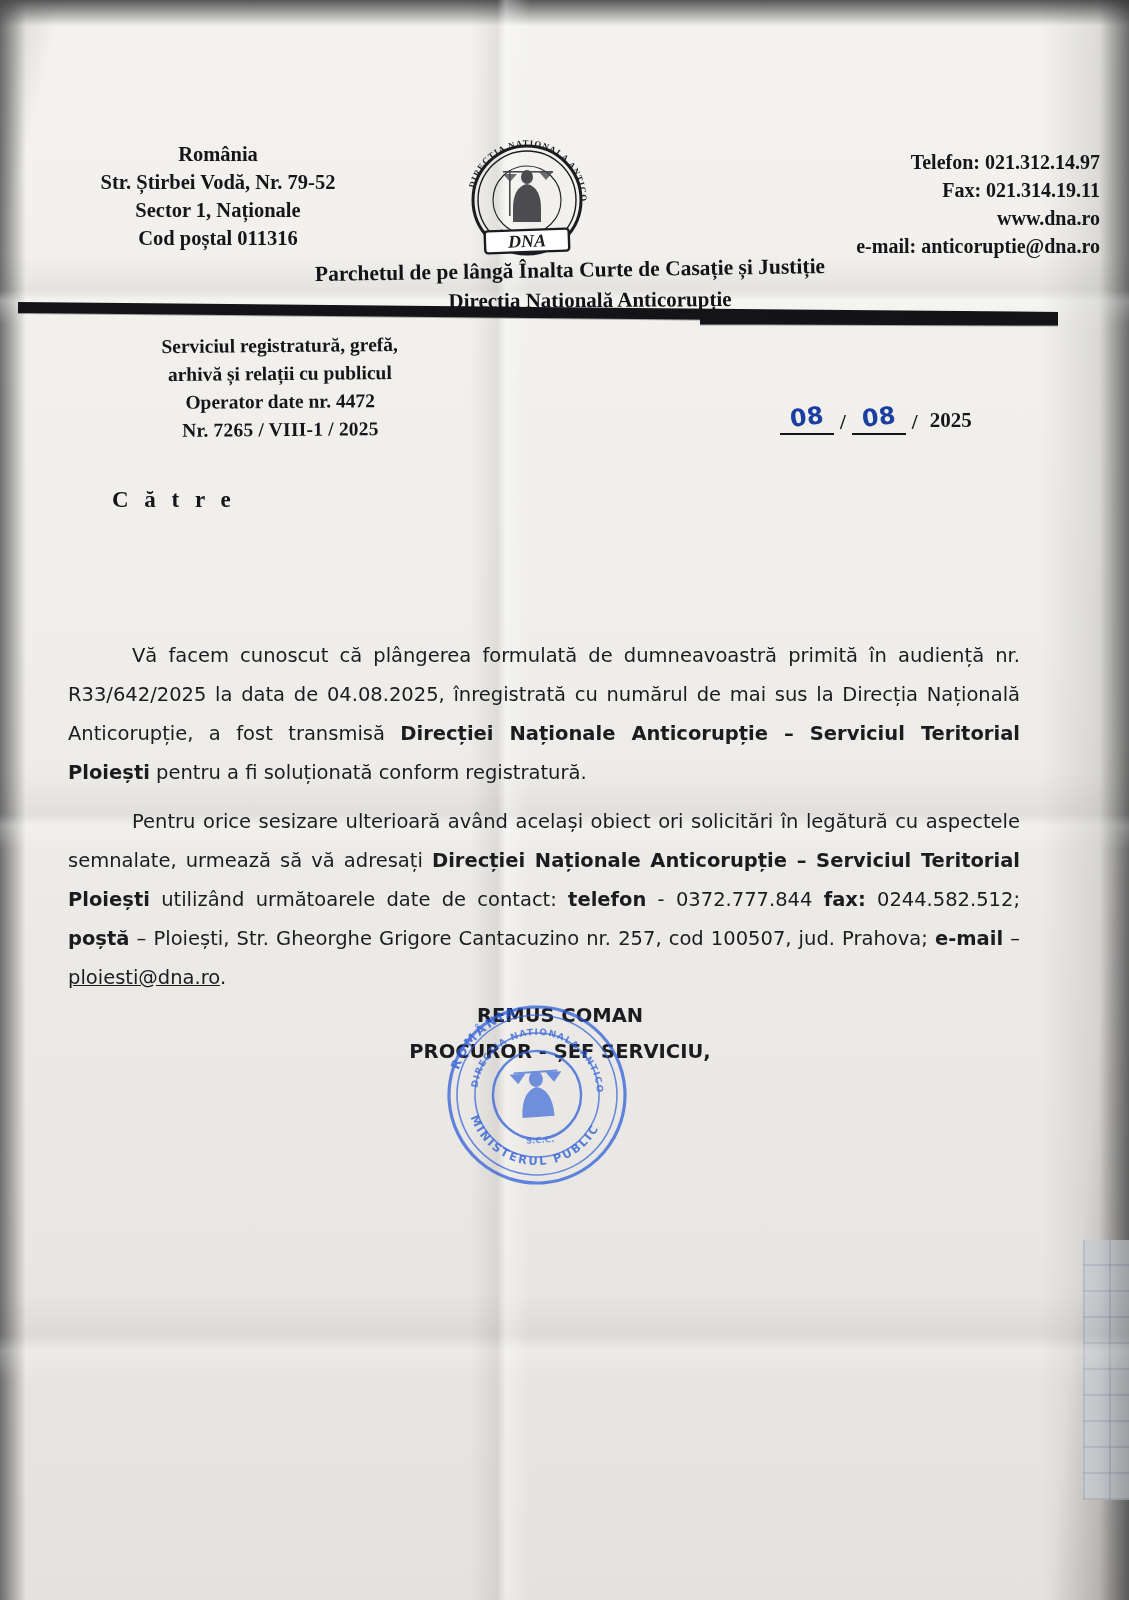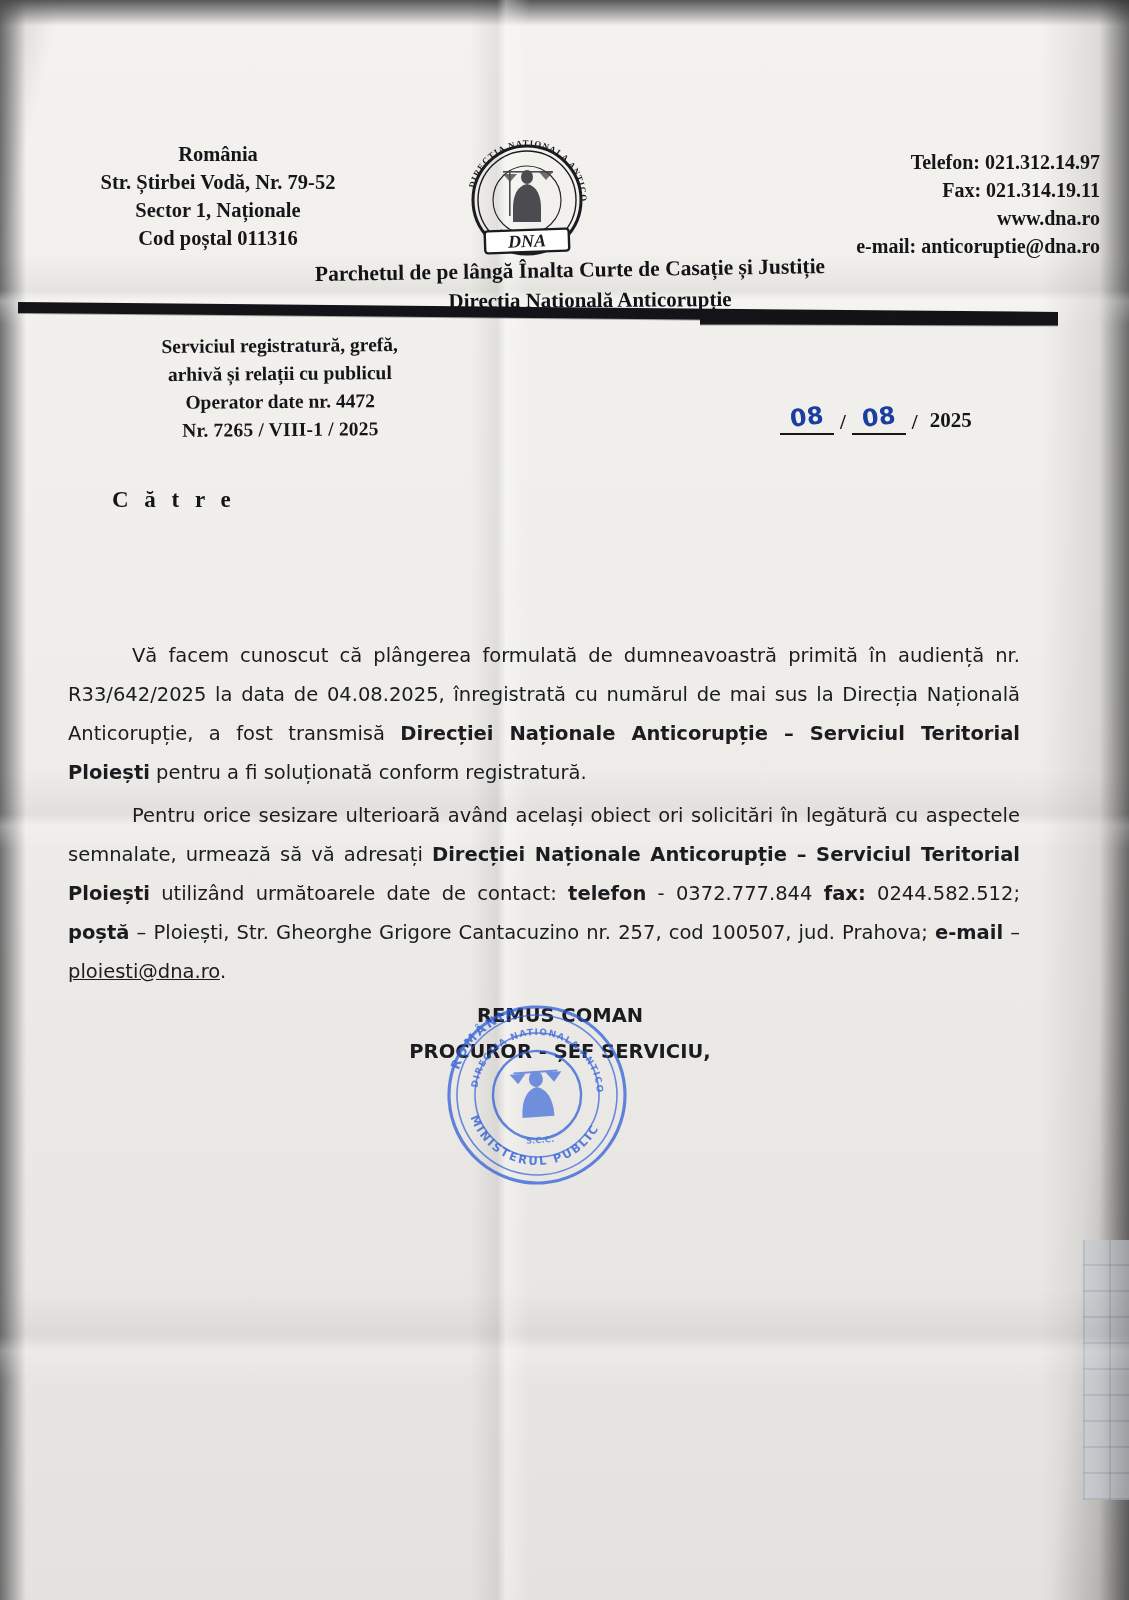--- a/index.html
+++ b/index.html
@@ -134,21 +134,21 @@
   }
 
   
   .body {
     position: absolute; left: 68px; top: 636px; width: 952px;
     font-family: "DejaVu Sans", sans-serif;
     font-size: 19.5px; line-height: 39px; color: #1b1b20;
     text-align: justify;
   }
   .body p { margin: 0; text-indent: 64px; }
-  .body p + p { margin-top: 4px; }
+  .body p + p { margin-top: 10px; }
   .body b { font-weight: bold; }
   .ul { text-decoration: underline; }
 
   
   .sig {
     position: absolute; left: 300px; top: 998px; width: 520px;
     text-align: center; font-family: "DejaVu Sans", sans-serif;
     font-size: 19.5px; font-weight: bold; line-height: 36px; color: #1b1b20;
   }
 

